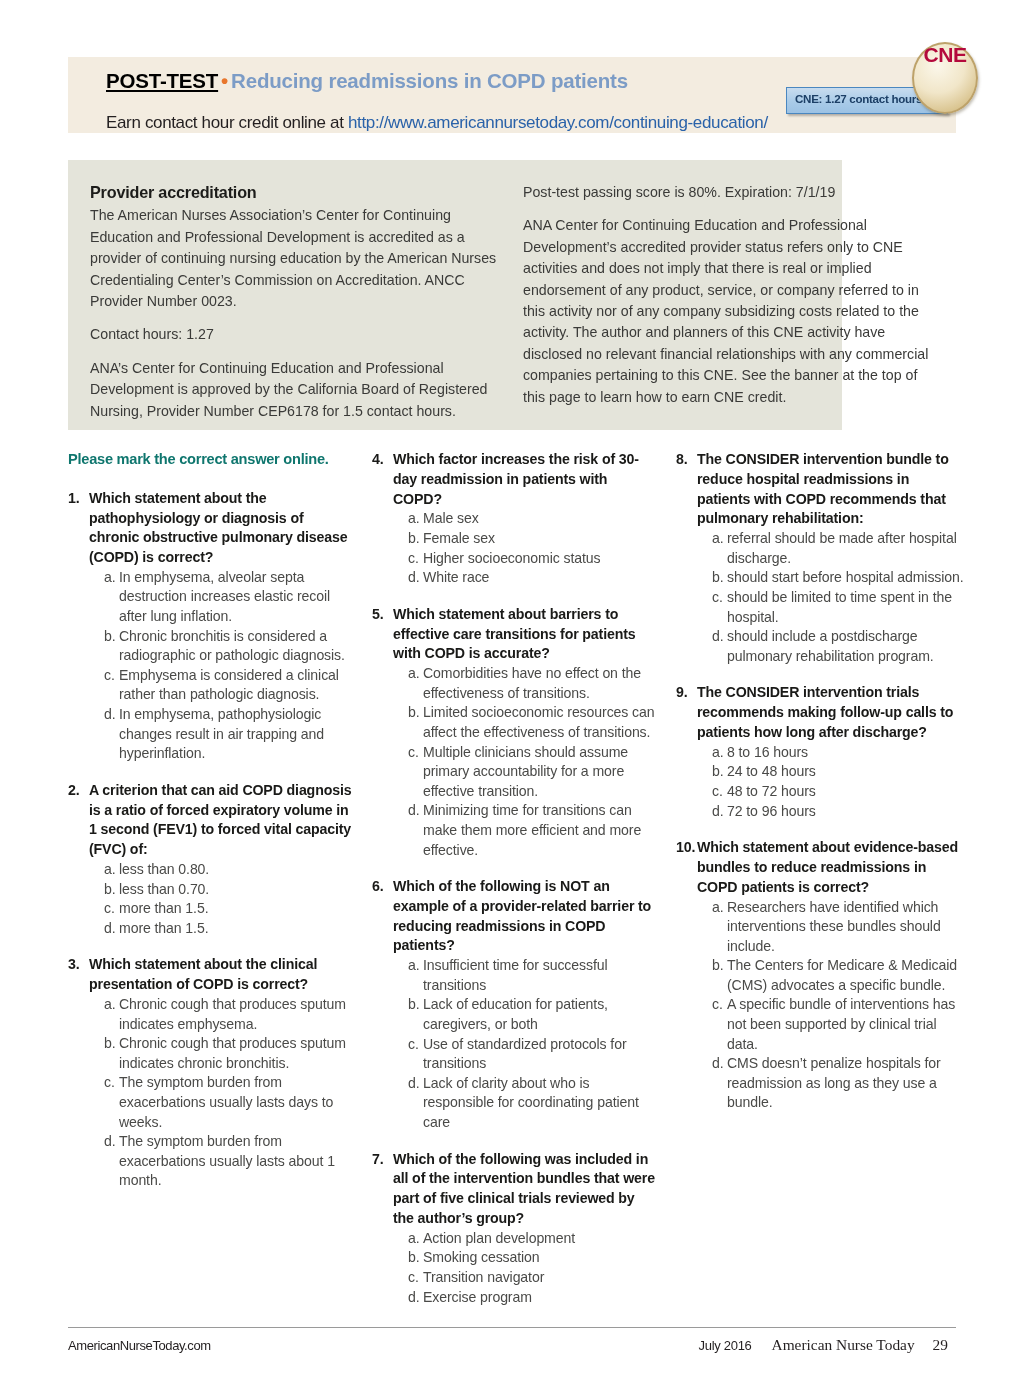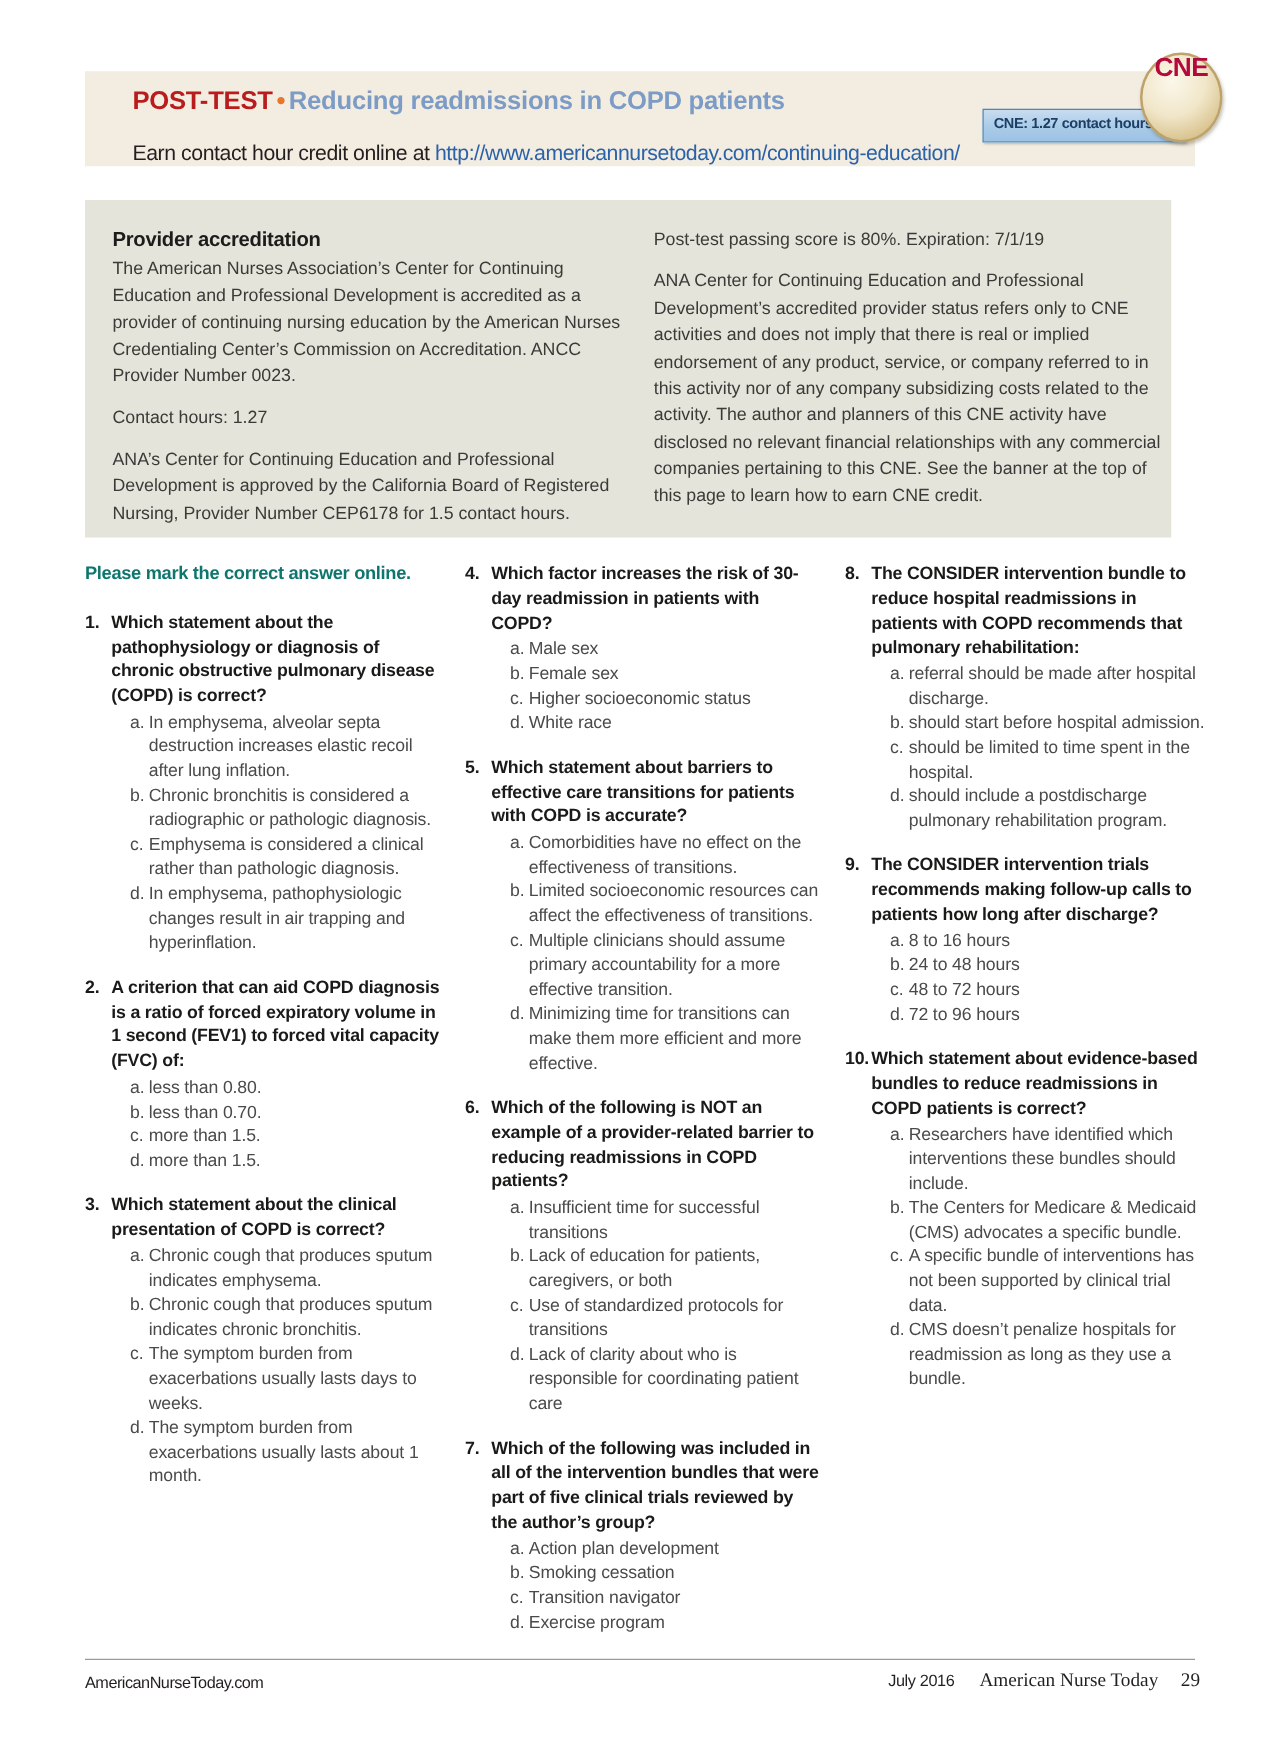--- a/index.html
+++ b/index.html
@@ -34,21 +34,21 @@
   }
   .banner-title {
     position: absolute;
     left: 38px;
     top: 12px;
     white-space: nowrap;
     font-size: 20.5px;
     font-weight: bold;
     letter-spacing: -0.2px;
   }
-  .t-posttest { color: #b91c1c; }
+  .t-posttest { color: #000000; text-decoration: underline; }
   .t-bullet { color: #e8762c; padding: 0 3px; }
   .t-sub { color: #7c9cc6; }
   .banner-sub {
     position: absolute;
     left: 38px;
     top: 56px;
     white-space: nowrap;
     font-size: 17px;
     font-weight: normal;
     color: #231f20;
@@ -98,21 +98,21 @@
     color: #b4093c;
     letter-spacing: -0.5px;
     transform: translateY(-1px);
   }
 
   
   .accred {
     position: absolute;
     left: 68px;
     top: 160px;
-    width: 869px;
+    width: 774px;
     height: 270px;
     background: #e4e4da;
   }
   .accred-col {
     position: absolute;
     top: 22px;
     font-size: 14.2px;
     line-height: 21.4px;
     color: #3a3a38;
   }
@@ -195,21 +195,21 @@
   .footer-left {
     position: absolute;
     left: 68px;
     top: 1338px;
     font-size: 13px;
     color: #231f20;
     letter-spacing: -0.4px;
   }
   .footer-right {
     position: absolute;
-    right: 64px;
+    right: 76px;
     top: 1336px;
     font-size: 13.6px;
     color: #231f20;
     white-space: nowrap;
   }
   .footer-date {
     font-family: "Liberation Sans", sans-serif;
     font-size: 13px;
     letter-spacing: -0.3px;
   }

